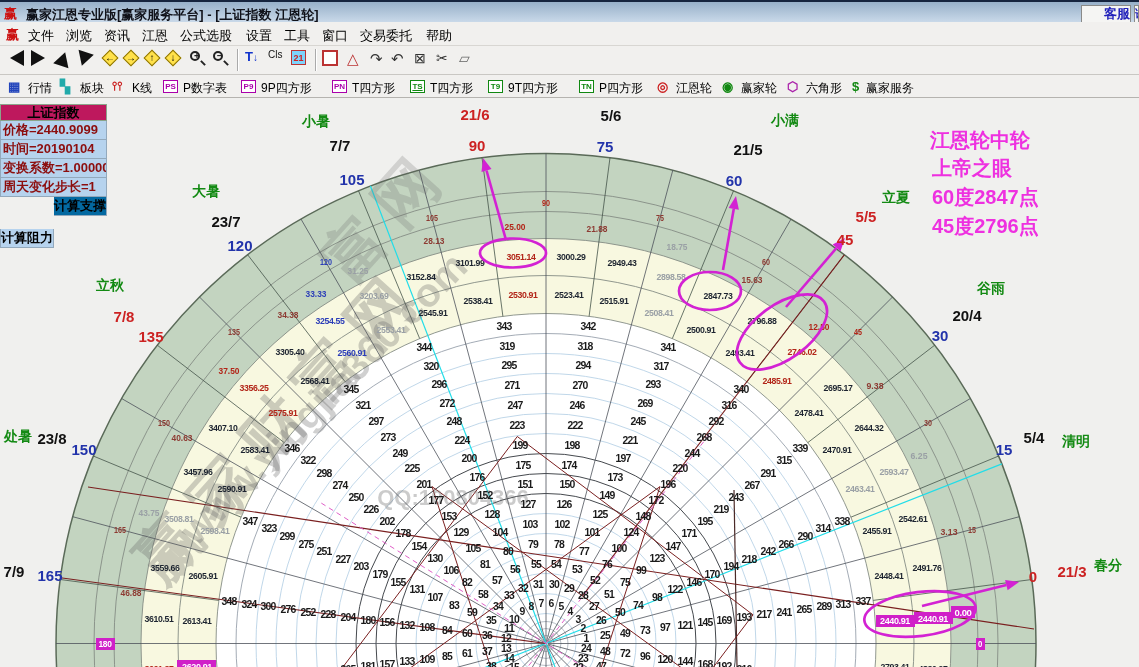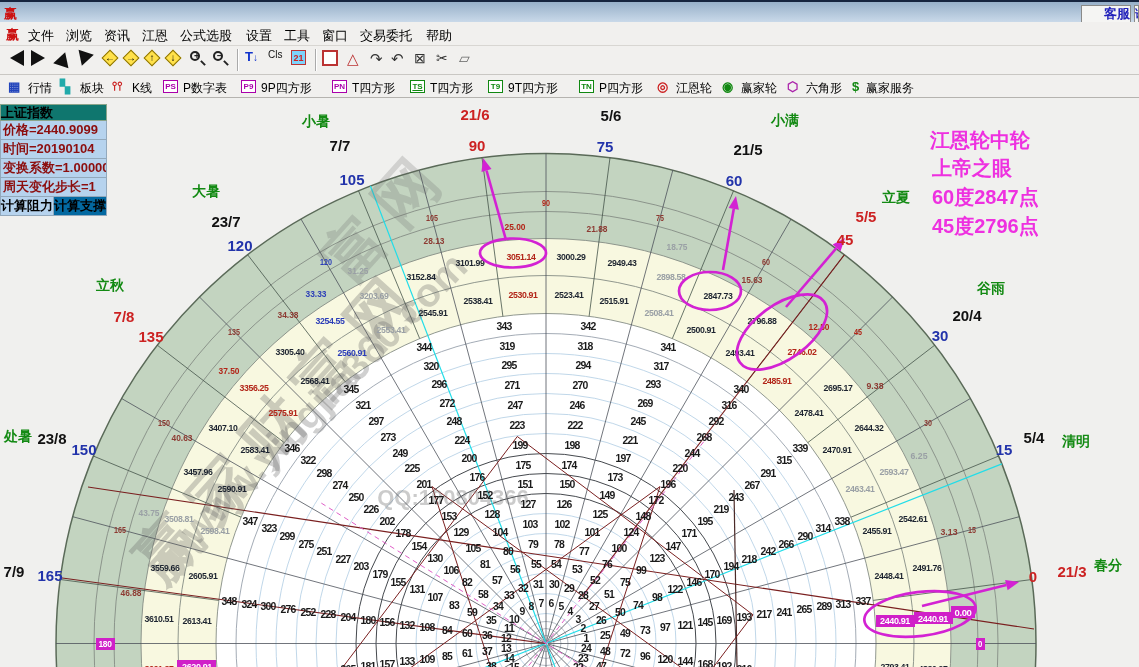--- a/index.html
+++ b/index.html
@@ -21,40 +21,41 @@
 #toolbar2 { position:absolute; left:0; top:75px; width:1139px; height:23px; background:#f1f0ee;
   border-bottom:1px solid #b5b3af; font-size:12px; color:#000; }
 .t1 { position:absolute; top:3px; }
 .t2i { position:absolute; top:4px; font-size:11px; font-weight:bold; }
 .t2t { position:absolute; top:5px; font-size:12px; }
 .badge { display:inline-block; width:15px; height:13px; border:1px solid; font-size:8px; font-weight:bold;
   text-align:center; line-height:12px; background:#fff; }
 #chart { position:absolute; left:0; top:98px; width:1139px; height:569px; background:#f0f0ee; overflow:hidden; }
 #wheel { position:absolute; left:0; top:0; }
 #panel { position:absolute; left:0; top:6px; width:107px; font-size:13px; font-weight:bold; }
-#panel .hd { background:#0f766e; border:1px solid #8aa48a; color:#000; text-align:left; height:17px; line-height:16px; }
+#panel .hd { background:#be185d; border:1px solid #8aa48a; color:#000; text-align:center; height:17px; line-height:16px; }
 #panel .rw { background:#b6d3ee; border:1px solid #93a9bc; border-top:none; color:#8c0e0e; height:19px; line-height:18px; padding-left:2px; white-space:nowrap; overflow:hidden;}
 #panel .bts { height:19px; }
-#panel .bt1 { float:left; width:54px; background:#b6d3ee; border:1px solid #93a9bc; border-top:none; color:#000; height:19px; line-height:18px; text-align:center;}
+#panel .bt1 { float:left; width:54px; background:#b6d3ee; border:1px solid #93a9bc; border-top:none; color:#000; height:19px; line-height:18px; text-align:center;margin-top:32px;}
 #panel .bt2 { float:left; width:53px; background:#0369a1; border:1px solid #93a9bc; border-top:none; border-left:none; color:#000; height:19px; line-height:18px; text-align:center;}
 .diam { position:absolute; top:3px; width:18px; height:18px; }
 .diam i { position:absolute; left:3px; top:3px; width:12px; height:12px; background:#ffe14a; border:1px solid #8a7000;
   transform:rotate(45deg); }
 .diam span { position:absolute; left:0; top:0; width:18px; height:18px;
   font-size:10px; line-height:18px; text-align:center; color:#000; font-weight:bold; font-style:normal;}
 .mag { position:absolute; top:5px; width:10px; height:10px; border:2px solid #222; border-radius:50%; }
 .mag::after { content:""; position:absolute; left:8px; top:9px; width:6px; height:2px; background:#222;
   transform:rotate(45deg); }
 .mag span { position:absolute; left:0; top:-3px; width:10px; text-align:center; font-size:10px; font-weight:bold; color:#222;}
 .tri { position:absolute; top:4px; width:0; height:0; }
 .sep { position:absolute; top:3px; height:22px; border-left:1px solid #aaa; border-right:1px solid #fff; }
 .shp { position:absolute; top:4px; font-size:14px; color:#333; }
 </style></head><body>
 <div id="titlebar">
     <div class="logo">赢</div>
+    <div class="ttext">赢家江恩专业版[赢家服务平台] - [上证指数 江恩轮]</div>
     <div id="kefu">客服</div>
     <div id="kefu2">诊</div>
   </div>
 <div id="menubar">
     <span class="mlogo">赢</span>
     <span class="m" style="left:28px">文件</span>
     <span class="m" style="left:66px">浏览</span>
     <span class="m" style="left:104px">资讯</span>
     <span class="m" style="left:142px">江恩</span>
     <span class="m" style="left:180px">公式选股</span>

